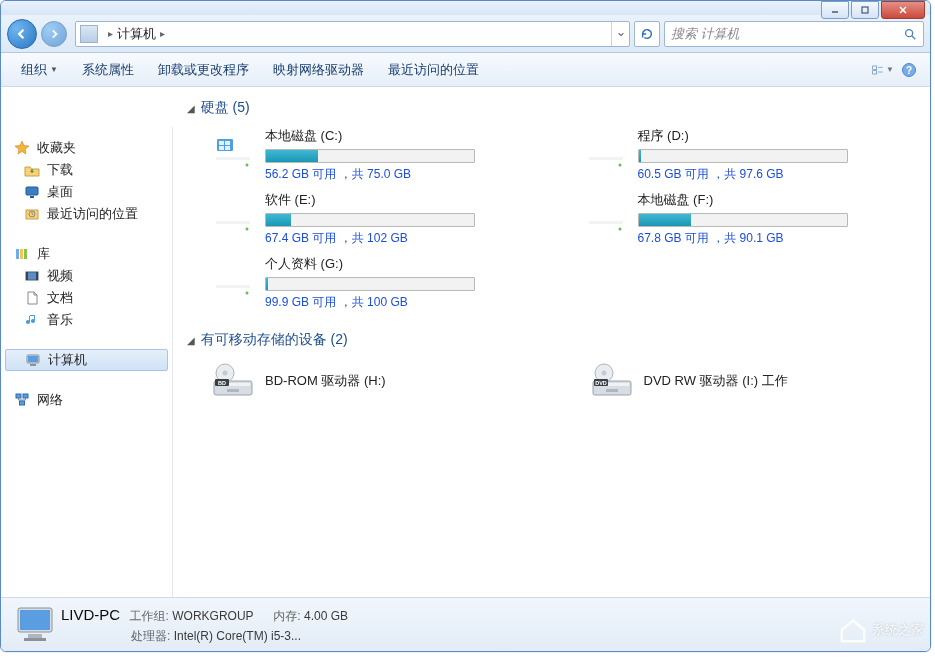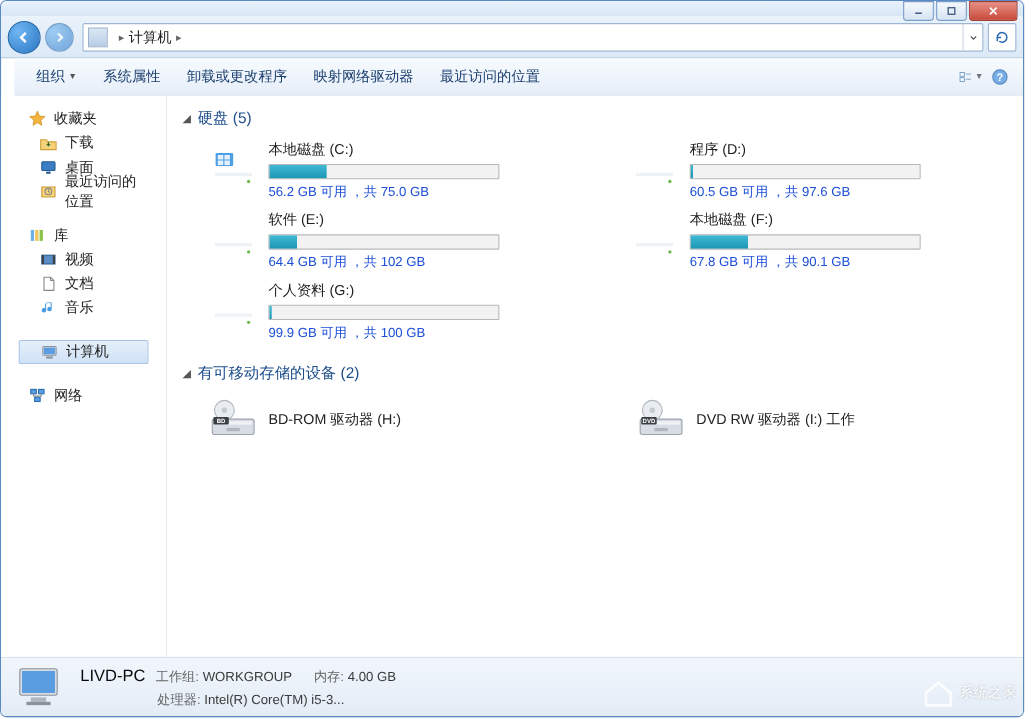--- a/index.html
+++ b/index.html
@@ -21,31 +21,31 @@
 .addr { flex:1; display:flex; align-items:center; height:26px; background:#fff; border:1px solid #9db6d4; border-radius:2px; padding:0 0 0 4px; margin-left:4px;}
 .addr-icon { width:18px; height:18px; background:linear-gradient(#dbe7f3,#b7cde5); border:1px solid #9bb3cf; margin-right:6px;}
 .addr-sep { color:#666; padding:0 4px; font-size:10px;}
 .addr-text { font-size:13px; color:#222;}
 .addr-drop { width:18px; height:24px; border-left:1px solid #c8d5e5; display:flex; align-items:center; justify-content:center; margin-left:auto;}
 .refresh { width:26px; height:26px; background:#fff; border:1px solid #9db6d4; display:flex; align-items:center; justify-content:center; border-radius:2px;}
 .search { width:260px; height:26px; background:#fff; border:1px solid #9db6d4; display:flex; align-items:center; padding:0 6px; border-radius:2px;}
 .search-text { flex:1; font-size:13px; color:#888; font-style:italic;}
 
 
-.toolbar { height:34px; background:linear-gradient(#f7fbff,#e6eef8); border-bottom:1px solid #d0dae6; display:flex; align-items:center; padding:0 10px; gap:4px; font-size:13px; color:#1a3e6e;margin-left:12px;}
+.toolbar { height:34px; background:linear-gradient(#f7fbff,#e6eef8); border-bottom:1px solid #d0dae6; display:flex; align-items:center; padding:0 10px; gap:4px; font-size:13px; color:#1a3e6e;}
 .tb-item { padding:4px 10px; display:flex; align-items:center; gap:3px; border-radius:2px;}
 .tb-drop { font-size:8px; color:#555;}
 .tb-spacer { flex:1; }
 .tb-icon { width:22px; height:22px; display:flex; align-items:center; justify-content:center; opacity:.8;}
 
 
 .body { display:flex; height:calc(100% - 14px - 38px - 34px - 54px); }
 
 
-.sidebar { width:151px; background:#fff; border-right:1px solid #e4e8ec; padding:10px 12px; overflow:hidden;}
+.sidebar { width:172px; background:#fff; border-right:1px solid #e4e8ec; padding:10px 0; overflow:hidden;margin-top:40px;}
 .side-group { margin-bottom:18px;}
 .side-item { display:flex; align-items:center; padding:2px 8px 2px 22px; font-size:13px; color:#222; gap:6px; height:22px;}
 .side-item.head { padding-left:12px; font-size:13px;}
 .side-item.selected { background:linear-gradient(#e5effa,#cfe2f6); border:1px solid #a8c5e8; border-radius:2px; margin:0 4px; padding-left:18px;}
 .side-icon { width:18px; height:18px; display:flex; align-items:center; justify-content:center; flex-shrink:0;}
 
 
 .main { flex:1; background:#fff; padding:8px 14px; overflow:auto;}
 .group-header { font-size:14px; color:#1e4e8c; padding:4px 0; display:flex; align-items:center; gap:6px;}
 .group-caret { font-size:10px; color:#555;}
@@ -56,21 +56,21 @@
 .drive-title { font-size:13px; color:#222; margin-bottom:4px;}
 .drive-bar { width:210px; height:14px; border:1px solid #b8b8b8; background:#f2f2f2; margin-bottom:3px; position:relative; border-radius:1px;}
 .drive-fill { height:100%; background:linear-gradient(#3fb8d3,#1c97b5);}
 .drive-sub { font-size:12px; color:#1d4ed8;}
 .removable-grid { display:grid; grid-template-columns:1fr 1fr; gap:8px 52px; padding:8px 0 0 24px;}
 .rem-item { display:flex; align-items:center; gap:10px;}
 .rem-icon { width:44px; height:40px; display:flex; align-items:center; justify-content:center;}
 .rem-title { font-size:13px; color:#222;}
 
 
-.details { height:54px; background:linear-gradient(#f1f6fc,#e3ecf6); border-top:1px solid #d0dae6; display:flex; align-items:center; padding:4px 12px; gap:12px;}
+.details { height:54px; background:linear-gradient(#f1f6fc,#e3ecf6); border-top:1px solid #d0dae6; display:flex; align-items:center; padding:4px 12px; }
 .det-icon { width:48px; height:44px; display:flex; align-items:center; justify-content:center;}
 .det-text { font-size:12px; color:#3a3a3a; line-height:1.5;}
 .det-name { font-size:15px; color:#0a0a0a; margin-right:6px;}
 .det-label { color:#666;}
 
 
 .watermark { position:absolute; right:6px; bottom:6px; color:#fff; opacity:.85; font-size:13px; display:flex; align-items:center; gap:4px; text-shadow:0 0 3px rgba(0,0,0,.3);}
 .watermark svg { width:30px; height:30px;}
 
 
@@ -124,20 +124,27 @@
             <path d="M2 4 L5 7 L8 4" fill="none" stroke="#555" stroke-width="1.3"></path>
           </svg>
         </div>
     </div>
     <div class="refresh">
         <svg width="14" height="14" viewBox="0 0 16 16">
           <path d="M3 8a5 5 0 1 1 2 4" fill="none" stroke="#2b6cb3" stroke-width="1.6"></path>
           <path d="M3 12 L3 8 L7 8" fill="none" stroke="#2b6cb3" stroke-width="1.6"></path>
         </svg>
       </div>
+    <div class="search">
+      <span class="search-text">搜索 计算机</span>
+      <svg width="14" height="14" viewBox="0 0 16 16">
+          <circle cx="7" cy="7" r="4" fill="none" stroke="#4a7fb5" stroke-width="1.5"></circle>
+          <line x1="10" y1="10" x2="14" y2="14" stroke="#4a7fb5" stroke-width="1.5"></line>
+        </svg>
+    </div>
   </div>
 
   <div class="toolbar">
     <div class="tb-item">
         <span>组织</span>
         <span class="tb-drop">▼</span>
       </div>
     <div class="tb-item">系统属性</div>
     <div class="tb-item">卸载或更改程序</div>
     <div class="tb-item">映射网络驱动器</div>
@@ -316,21 +323,21 @@
                 <rect class="body" x="3" y="20" width="38" height="14" rx="2"></rect>
                 <rect class="top" x="5" y="22" width="34" height="3"></rect>
                 <circle cx="36" cy="30" r="1.5" fill="#6fb84e"></circle>
               </svg>
             </div>
             <div class="drive-info">
               <div class="drive-title">软件 (E:)</div>
               <div class="drive-bar">
                 <div class="drive-fill" style="width:12%"></div>
               </div>
-              <div class="drive-sub">64.4 GB 可用 ，共 102 GB</div>
+              <div class="drive-sub">67.4 GB 可用 ，共 102 GB</div>
             </div>
           </div>
           <div class="drive">
             <div class="drive-icon">
               <svg class="hdd-svg" width="44" height="40" viewBox="0 0 44 40">
                 <rect class="body" x="3" y="20" width="38" height="14" rx="2"></rect>
                 <rect class="top" x="5" y="22" width="34" height="3"></rect>
                 <circle cx="36" cy="30" r="1.5" fill="#6fb84e"></circle>
               </svg>
             </div>

